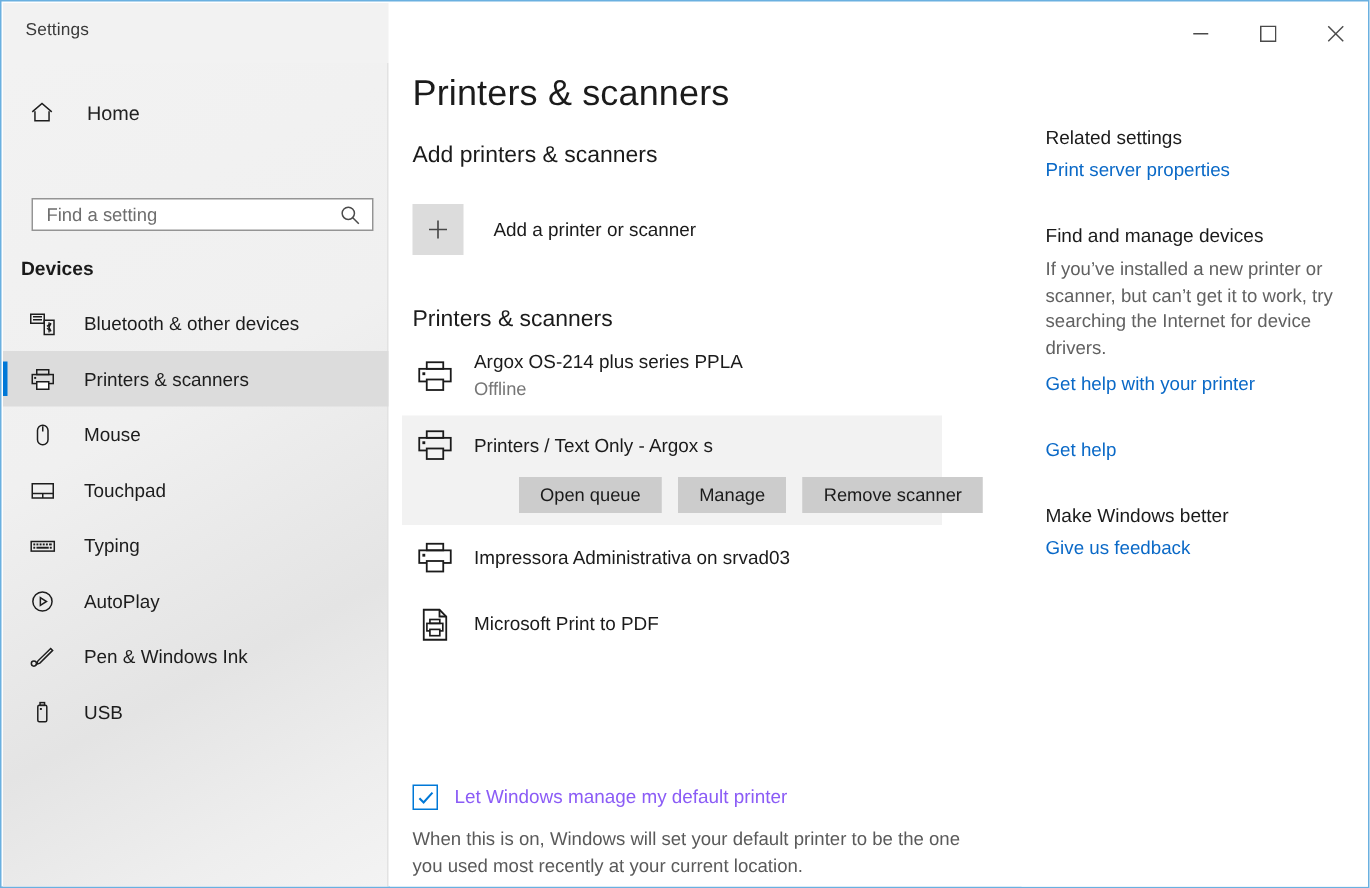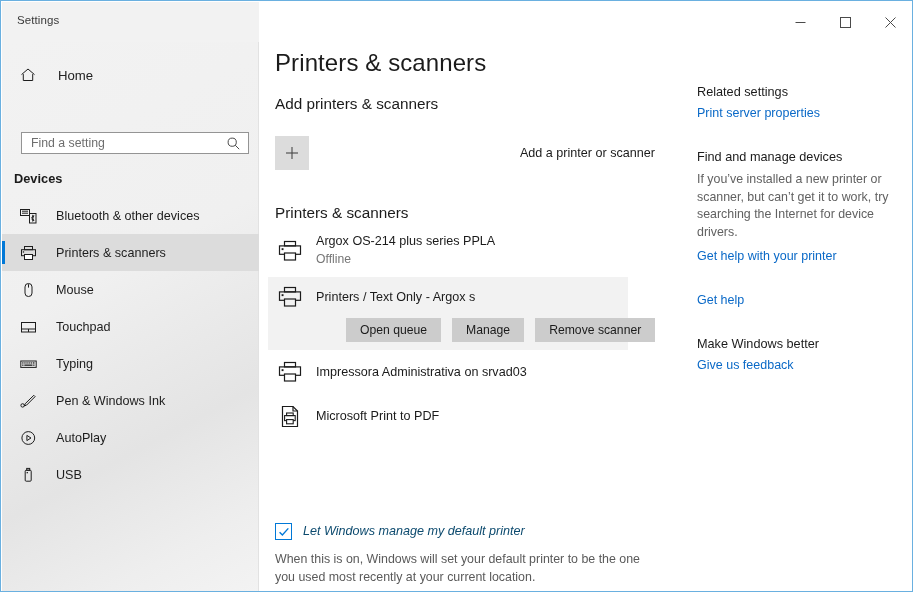--- a/index.html
+++ b/index.html
@@ -119,21 +119,21 @@
   .sec-head {
     position: absolute; left: 15px;
     font-size: 15.3px; color: #1b1b1b;
   }
   #addHead { top: 53px; }
   #listHead { top: 162px; }
 
   .add-row {
     position: absolute; left: 15px; top: 91px;
     width: 380px; height: 40px;
-    display: flex; align-items: center; justify-content: space-between;
+    display: flex; align-items: center;
   }
   .plus-box {
     width: 34px; height: 34px; background: #dcdcdc;
     display: flex; align-items: center; justify-content: center;
   }
   .plus-box svg { display: block; color: #484848; }
   .add-row .lbl {
     margin-left: 20px; font-size: 12.6px; color: #1b1b1b;
   }
 
@@ -177,21 +177,21 @@
   
   .defblock { position: absolute; left: 15px; top: 480px; width: 400px; }
   .cbline { display: flex; align-items: flex-start; }
   .cbox {
     width: 17px; height: 17px; flex: none;
     border: 1px solid #0078d7; background: #ffffff;
     display: flex; align-items: center; justify-content: center;
     margin-top: 1px;
   }
   .cbline .lbl {
-    margin-left: 11px; font-size: 12.6px; color: #0c4a6e; line-height: 19px; font-style: italic;
+    margin-left: 11px; font-size: 12.6px; color: #8b5cf6; line-height: 19px;
   }
   .defdesc {
     margin-top: 9px; font-size: 12.4px; color: #5a5a5a;
     line-height: 18px; width: 380px;
   }
 
   
   .aside {
     position: absolute; left: 680px; top: 41px;
     width: 232px; height: 550px;
@@ -333,35 +333,35 @@
             <rect x="4.3" y="8.5" width="8.2" height="1.3" fill="currentColor"></rect>
             <rect x="13.2" y="8.5" width="1.3" height="1.3" fill="currentColor"></rect>
           </svg>
         </span>
         <span class="lbl">Typing</span>
       </div>
 
       <div class="sb-item">
         <span class="ic">
           <svg width="17" height="16" viewBox="0 0 17 16">
+            <circle cx="8.3" cy="8" r="6.4" fill="none" stroke="currentColor" stroke-width="1"></circle>
+            <path d="M6.9 5.4 L11 8 L6.9 10.6 Z" fill="none" stroke="currentColor" stroke-width="1"></path>
+          </svg>
+        </span>
+        <span class="lbl">AutoPlay</span>
+      </div>
+
+      <div class="sb-item">
+        <span class="ic">
+          <svg width="17" height="16" viewBox="0 0 17 16">
             <path d="M13.8 2.3 L15.1 3.6 L6.6 12.1 L4.4 12.9 L5.2 10.7 Z" fill="none" stroke="currentColor" stroke-width="1"></path>
             <circle cx="2.6" cy="12.4" r="1.7" fill="none" stroke="currentColor" stroke-width="1"></circle>
           </svg>
         </span>
         <span class="lbl">Pen &amp; Windows Ink</span>
-      </div>
-
-      <div class="sb-item">
-        <span class="ic">
-          <svg width="17" height="16" viewBox="0 0 17 16">
-            <circle cx="8.3" cy="8" r="6.4" fill="none" stroke="currentColor" stroke-width="1"></circle>
-            <path d="M6.9 5.4 L11 8 L6.9 10.6 Z" fill="none" stroke="currentColor" stroke-width="1"></path>
-          </svg>
-        </span>
-        <span class="lbl">AutoPlay</span>
       </div>
 
       <div class="sb-item">
         <span class="ic">
           <svg width="17" height="16" viewBox="0 0 17 16">
             <rect x="5.2" y="3.2" width="6" height="11" rx="1" fill="none" stroke="currentColor" stroke-width="1"></rect>
             <rect x="6.7" y="1.4" width="3" height="1.9" fill="none" stroke="currentColor" stroke-width="1"></rect>
             <rect x="6.6" y="5" width="1.3" height="1.3" fill="currentColor"></rect>
           </svg>
         </span>

